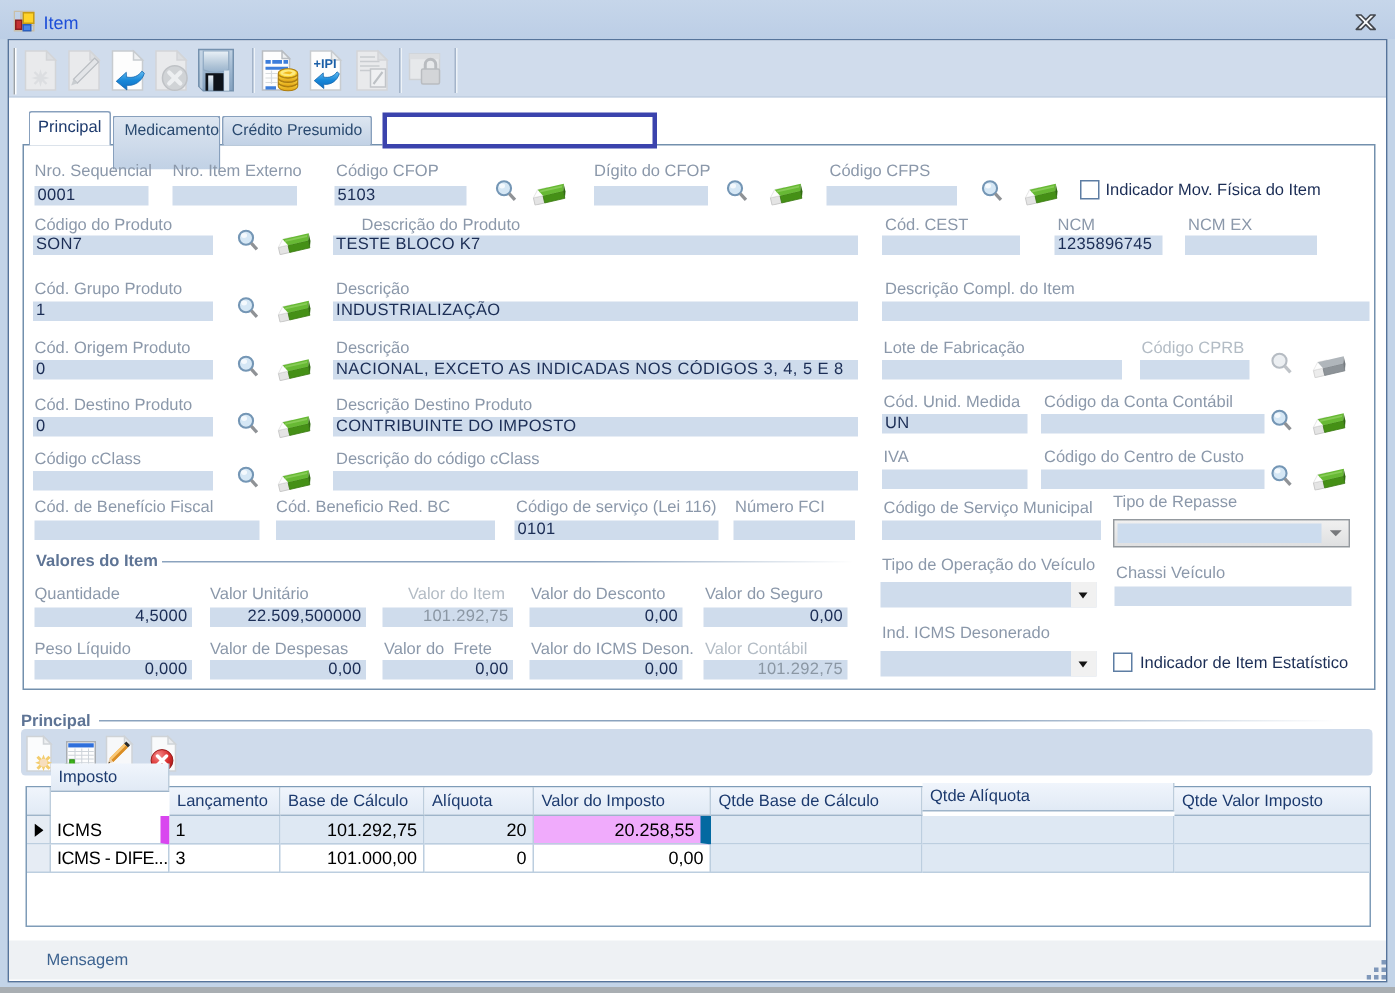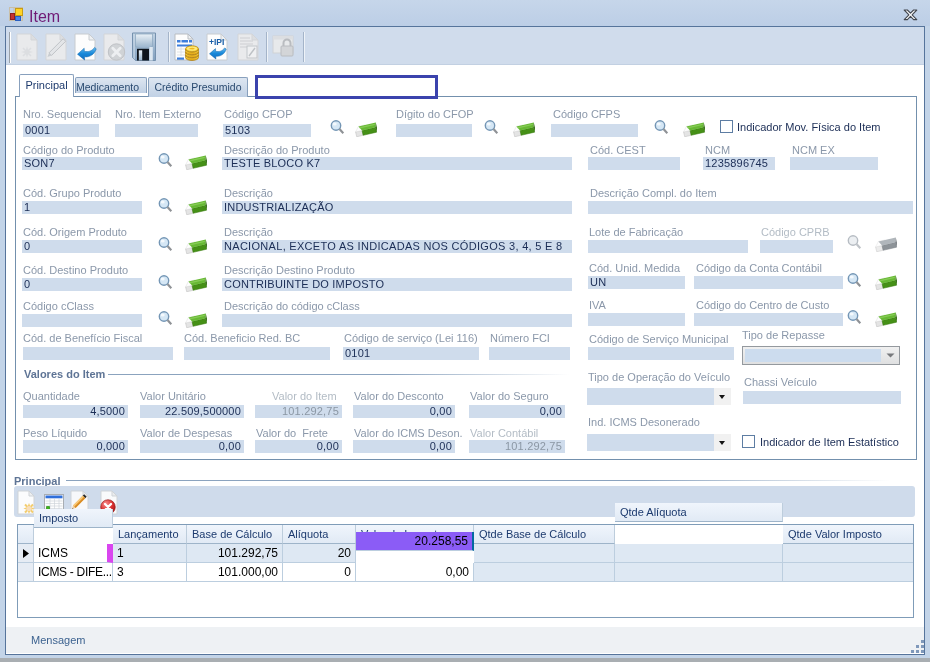--- a/index.html
+++ b/index.html
@@ -68,21 +68,21 @@
 <div class="abs" style="left:0;top:658px;width:930px;height:4px;background:#a9aeb2"></div>
 
 <svg class="abs" style="left:9px;top:7px" width="15" height="15" viewBox="0 0 15 15">
 <rect x="0.5" y="0.5" width="13" height="13" fill="none" stroke="#c9bfa8"></rect>
 <line x1="5" y1="1" x2="5" y2="14" stroke="#c9bfa8"></line>
 <line x1="1" y1="10" x2="14" y2="10" stroke="#c9bfa8"></line>
 <rect x="1.5" y="6.5" width="4" height="6" fill="#c53232" stroke="#8e1f1f"></rect>
 <rect x="6.5" y="1.5" width="7" height="7" fill="#ffd328" stroke="#c79c14"></rect>
 <rect x="6.5" y="9.5" width="5" height="4" fill="#4a86e8" stroke="#2a5fc0"></rect>
 </svg>
-<div class="abs" style="left:29px;top:8px;font-size:16px;color:#701a75">Item</div>
+<div class="abs" style="left:29px;top:8px;font-size:12px;color:#1d4ed8">Item</div>
 
 <svg class="abs" style="left:903px;top:9px" width="15" height="12" viewBox="0 0 15 12">
 <path d="M1.2 1 L4.4 1 L7.5 4.2 L10.6 1 L13.8 1 L9.1 5.8 L13.8 10.6 L10.6 10.6 L7.5 7.4 L4.4 10.6 L1.2 10.6 L5.9 5.8 Z" fill="#fafbfc" stroke="#43474e" stroke-width="1.1" stroke-linejoin="round"></path>
 </svg>
 
 <div class="abs" style="left:5px;top:26px;width:920px;height:629px;border:1px solid #56749b;background:#fff"></div>
 
 <div class="abs" style="left:6px;top:27px;width:918px;height:38px;background:#d0dcec;border-bottom:1px solid #c2d0e2"></div>
 <div class="abs" style="left:9px;top:32px;width:2px;height:31px;background:#fff;border-left:1px solid #9aa1a8"></div>
 <div class="sep" style="left:168px"></div>
@@ -186,21 +186,21 @@
     <rect x="1" y="3" width="20" height="3.5" fill="#dcdee1"></rect>
     <g>
       <rect x="9" y="13" width="12" height="10" rx="1" fill="#d3d5d8" stroke="#b9bcc0"></rect>
       <path d="M11.5 13 L11.5 10 A3.5 3.5 0 0 1 18.5 10 L18.5 13" fill="none" stroke="#b9bcc0" stroke-width="2"></path>
     </g>
   </svg>
 
 <div class="abs" style="left:15px;top:96px;width:902px;height:364px;border:1px solid #7390ad;background:#fff"></div>
 
 <div class="abs" style="left:19px;top:74px;width:55px;height:23px;background:#fff;border:1px solid #88a0bd;border-bottom:none;border-radius:2px 2px 0 0;font-size:11px;color:#1d3a6d;text-align:center;line-height:21px">Principal</div>
-<div class="abs" style="left:75px;top:77px;width:72px;height:16px;background:linear-gradient(#dde6f1,#c1d1e5);border:1px solid #88a0bd;border-bottom:none;border-radius:2px 2px 0 0;font-size:10.5px;color:#2a4a70;text-align:left;line-height:19px">Medicamento</div>
+<div class="abs" style="left:75px;top:77px;width:72px;height:36px;background:linear-gradient(#dde6f1,#c1d1e5);border:1px solid #88a0bd;border-bottom:none;border-radius:2px 2px 0 0;font-size:10.5px;color:#2a4a70;text-align:right;line-height:19px">Medicamento</div>
 <div class="abs" style="left:148px;top:77px;width:100px;height:20px;background:linear-gradient(#dde6f1,#c1d1e5);border:1px solid #88a0bd;border-bottom:none;border-radius:2px 2px 0 0;font-size:10.5px;color:#2a4a70;text-align:center;line-height:19px">Crédito Presumido</div>
 <div class="abs" style="left:255px;top:75px;width:183px;height:24px;background:#fff;border:3px solid #3b43ad"></div>
 
 <div class="lb" style="left:23px;top:109px">Nro. Sequencial</div>
 <div class="in" style="left:23px;top:124px;width:76px">0001</div>
 <div class="lb" style="left:115px;top:109px">Nro. Item Externo</div>
 <div class="in" style="left:115px;top:124px;width:83px"></div>
 <div class="lb" style="left:224px;top:109px">Código CFOP</div>
 <div class="in" style="left:223px;top:124px;width:88px">5103</div>
 <svg class="ic" style="left:329px;top:119px" width="16" height="16">
@@ -229,21 +229,21 @@
 <div class="cblb" style="left:737px;top:121px">Indicador Mov. Física do Item</div>
 
 <div class="lb" style="left:23px;top:145px">Código do Produto</div>
 <div class="in" style="left:22px;top:157px;width:120px">SON7</div>
 <svg class="ic" style="left:157px;top:152px" width="16" height="16">
     <use href="#mg"></use>
   </svg>
 <svg class="ic" style="left:183px;top:152px" width="25" height="18">
     <use href="#er"></use>
   </svg>
-<div class="lb" style="left:224px;top:145px">Descrição do Produto</div>
+<div class="lb" style="left:241px;top:145px">Descrição do Produto</div>
 <div class="in" style="left:222px;top:157px;width:350px">TESTE BLOCO K7</div>
 <div class="lb" style="left:590px;top:145px">Cód. CEST</div>
 <div class="in" style="left:588px;top:157px;width:92px"></div>
 <div class="lb" style="left:705px;top:145px">NCM</div>
 <div class="in" style="left:703px;top:157px;width:72px">1235896745</div>
 <div class="lb" style="left:792px;top:145px">NCM EX</div>
 <div class="in" style="left:790px;top:157px;width:88px"></div>
 
 <div class="lb" style="left:23px;top:188px">Cód. Grupo Produto</div>
 <div class="in" style="left:22px;top:201px;width:120px">1</div>
@@ -421,32 +421,32 @@
   </svg>
 
 <div class="abs" style="left:17px;top:524px;width:897px;height:94px;border:1px solid #7f9cb8;background:#fff"></div>
 <div class="abs" style="left:18px;top:525px;width:16px;height:19px;background:linear-gradient(#f0f5fc,#e1eaf5);border-right:1px solid #bdcddc;border-bottom:1px solid #9eb4c9"></div>
 <div class="hcell" style="left:34px;top:509px;width:79px;height:19px;border-bottom:1px solid #9eb4c9">Imposto</div>
 <div class="hcell" style="left:113px;top:525px;width:74px;height:19px;border-bottom:1px solid #9eb4c9">Lançamento</div>
 <div class="hcell" style="left:187px;top:525px;width:96px;height:19px;border-bottom:1px solid #9eb4c9">Base de Cálculo</div>
 <div class="hcell" style="left:283px;top:525px;width:73px;height:19px;border-bottom:1px solid #9eb4c9">Alíquota</div>
 <div class="hcell" style="left:356px;top:525px;width:118px;height:19px;border-bottom:1px solid #9eb4c9">Valor do Imposto</div>
 <div class="hcell" style="left:474px;top:525px;width:141px;height:19px;border-bottom:1px solid #9eb4c9">Qtde Base de Cálculo</div>
-<div class="hcell" style="left:615px;top:503px;width:168px;height:19px;border-bottom:1px solid #9eb4c9">Qtde Alíquota</div>
+<div class="hcell" style="left:615px;top:522px;width:168px;height:19px;border-bottom:1px solid #9eb4c9">Qtde Alíquota</div>
 <div class="hcell" style="left:783px;top:525px;width:130px;height:19px;border-bottom:1px solid #9eb4c9;border-right:none">Qtde Valor Imposto</div>
 
 <div class="abs" style="left:18px;top:544px;width:16px;height:19px;background:#e6ecf4;border-right:1px solid #bdcddc;border-bottom:1px solid #bccedf"></div>
 <svg class="abs" style="left:23px;top:549px" width="6" height="9" viewBox="0 0 6 9">
     <path d="M0 0 L6 4.5 L0 9 Z" fill="#000"></path>
   </svg>
 <div class="dcell" style="left:34px;top:544px;width:79px;height:19px;background:#fff;border-right:6px solid #d946ef;border-bottom:1px solid #bccedf">ICMS</div>
 <div class="dcell" style="left:113px;top:544px;width:74px;height:19px;background:#dee8f3;border-right:1px solid #bccedf;border-bottom:1px solid #bccedf">1</div>
 <div class="dcell dr" style="left:187px;top:544px;width:96px;height:19px;background:#dee8f3;border-right:1px solid #bccedf;border-bottom:1px solid #bccedf">101.292,75</div>
 <div class="dcell dr" style="left:283px;top:544px;width:73px;height:19px;background:#dee8f3;border-right:1px solid #bccedf;border-bottom:1px solid #bccedf">20</div>
-<div class="dcell dr" style="left:356px;top:532px;width:118px;height:19px;background:#8b5cf6;border-right:2px solid #0369a1;border-bottom:1px solid #bccedf">20.258,55</div>
+<div class="dcell dr" style="left:356px;top:544px;width:118px;height:19px;background:#f0abfc;border-right:7px solid #0369a1;border-bottom:1px solid #bccedf">20.258,55</div>
 <div class="dcell" style="left:474px;top:544px;width:141px;height:19px;background:#dee8f3;border-right:1px solid #bccedf;border-bottom:1px solid #bccedf"></div>
 <div class="dcell" style="left:615px;top:544px;width:168px;height:19px;background:#dee8f3;border-right:1px solid #bccedf;border-bottom:1px solid #bccedf"></div>
 <div class="dcell" style="left:783px;top:544px;width:130px;height:19px;background:#dee8f3;border-bottom:1px solid #bccedf"></div>
 
 <div class="abs" style="left:18px;top:563px;width:16px;height:19px;background:#e6ecf4;border-right:1px solid #bdcddc;border-bottom:1px solid #bccedf"></div>
 <div class="dcell" style="left:34px;top:563px;width:79px;height:19px;border-right:1px solid #bccedf;border-bottom:1px solid #bccedf;letter-spacing:-.3px">ICMS - DIFE...</div>
 <div class="dcell" style="left:113px;top:563px;width:74px;height:19px;border-right:1px solid #bccedf;border-bottom:1px solid #bccedf">3</div>
 <div class="dcell dr" style="left:187px;top:563px;width:96px;height:19px;border-right:1px solid #bccedf;border-bottom:1px solid #bccedf">101.000,00</div>
 <div class="dcell dr" style="left:283px;top:563px;width:73px;height:19px;border-right:1px solid #bccedf;border-bottom:1px solid #bccedf">0</div>
 <div class="dcell dr" style="left:356px;top:563px;width:118px;height:19px;border-right:1px solid #bccedf;border-bottom:1px solid #bccedf">0,00</div>

